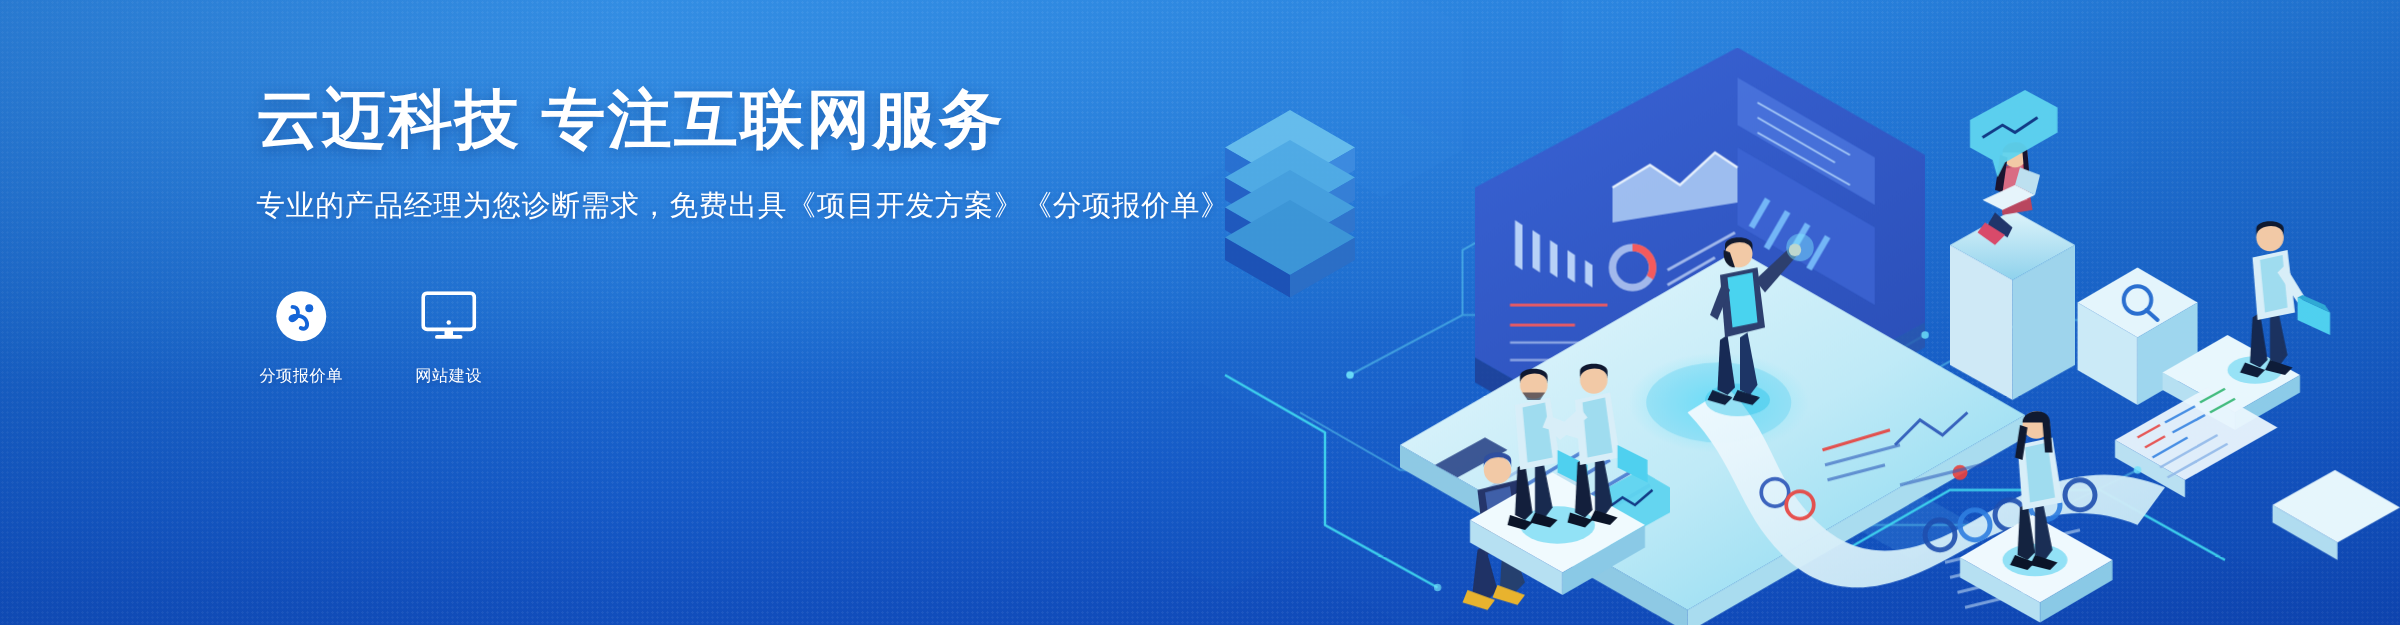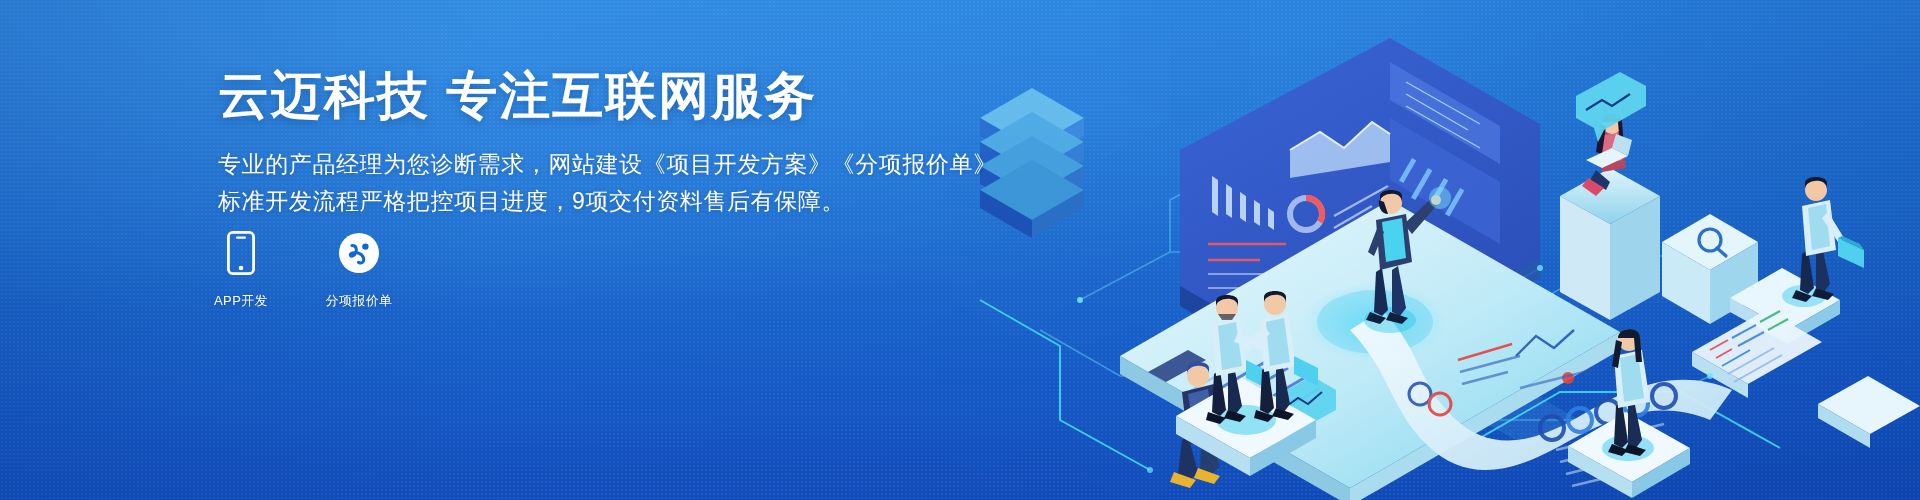--- a/index.html
+++ b/index.html
@@ -22,21 +22,21 @@
     background-size:4px 4px;
     pointer-events:none;
   }
   .vignette{
     position:absolute;inset:0;
     background:linear-gradient(90deg, rgba(7,52,140,.22) 0%, rgba(7,52,140,0) 26%, rgba(7,52,140,0) 72%, rgba(7,52,140,.20) 100%);
     pointer-events:none;
   }
 
   
-  .copy{position:absolute;left:218px;top:68px;width:720px;}
+  .copy{position:absolute;left:205px;top:68px;width:720px;}
   .headline{
     font-size:51px;line-height:1.1;font-weight:700;color:#ffffff;
     letter-spacing:2px;white-space:nowrap;
     text-shadow:0 2px 10px rgba(4,40,110,.35);
   }
   .sub{margin-top:22px;}
   .sub-line{
     font-size:23px;line-height:1.62;color:#ffffff;font-weight:400;
     letter-spacing:.6px;white-space:nowrap;
     text-shadow:0 1px 5px rgba(4,40,110,.28);
@@ -456,47 +456,47 @@
         <circle cx="620" cy="268" r="3" opacity=".8"></circle>
         <circle cx="790" cy="376" r="3" opacity=".8"></circle>
         <circle cx="230" cy="470" r="3" opacity=".7"></circle>
       </g>
     </svg>
   </div>
 
   <div class="copy">
     <div class="headline">云迈科技 专注互联网服务</div>
     <div class="sub">
-      <div class="sub-line">专业的产品经理为您诊断需求，网站建设《项目开发方案》《分项报价单》</div>
-      <div class="sub-line">标准开发流程严格把控项目进度，9项交付资料售后有保障。</div>
+      <div class="sub-line">专业的产品经理为您诊断需求，免费出具《项目开发方案》《分项报价单》</div>
     </div>
   </div>
 
   <div class="services">
 
-    <div class="service">
-      <span class="ico">
-        <svg width="28" height="44" viewBox="0 0 28 44">
-          <rect x="1.4" y="1.4" width="25.2" height="41.2" rx="4.4" ry="4.4" fill="none" stroke="#ffffff" stroke-width="2.8"></rect>
-          <rect x="9" y="5.4" width="10" height="2.4" rx="1.2" fill="#ffffff"></rect>
-          <circle cx="14" cy="37" r="2.3" fill="#ffffff"></circle>
-        </svg>
-      </span>
-      <span class="lbl">APP开发</span>
-    </div>
 
     <div class="service">
       <span class="ico">
         <svg width="42" height="42" viewBox="0 0 42 42">
           <circle cx="21" cy="21" r="20" fill="#ffffff"></circle>
           <path d="M14 13.5 C19.5 13.5, 19.5 21, 15.5 23.5 C12.6 25.3, 11.2 22.6, 13.5 21.4
                    C17 19.6, 24 20.4, 25.5 26 C26.6 30.2, 23.3 32, 20.6 30.4" fill="none" stroke="#1565d8" stroke-width="3.1" stroke-linecap="round"></path>
           <circle cx="27.4" cy="14.6" r="3.2" fill="#1565d8"></circle>
         </svg>
       </span>
       <span class="lbl">分项报价单</span>
     </div>
 
 
+    <div class="service">
+      <span class="ico">
+        <svg width="44" height="40" viewBox="0 0 44 40">
+          <rect x="1.5" y="1.5" width="41" height="29" rx="3.2" ry="3.2" fill="none" stroke="#ffffff" stroke-width="3"></rect>
+          <circle cx="22" cy="25" r="1.8" fill="#ffffff"></circle>
+          <rect x="18.6" y="30.5" width="6.8" height="5" fill="#ffffff"></rect>
+          <rect x="11" y="35" width="22" height="3" rx="1.5" fill="#ffffff"></rect>
+        </svg>
+      </span>
+      <span class="lbl">网站建设</span>
+    </div>
 
 
   </div>
 </div>
 
 </body></html>

